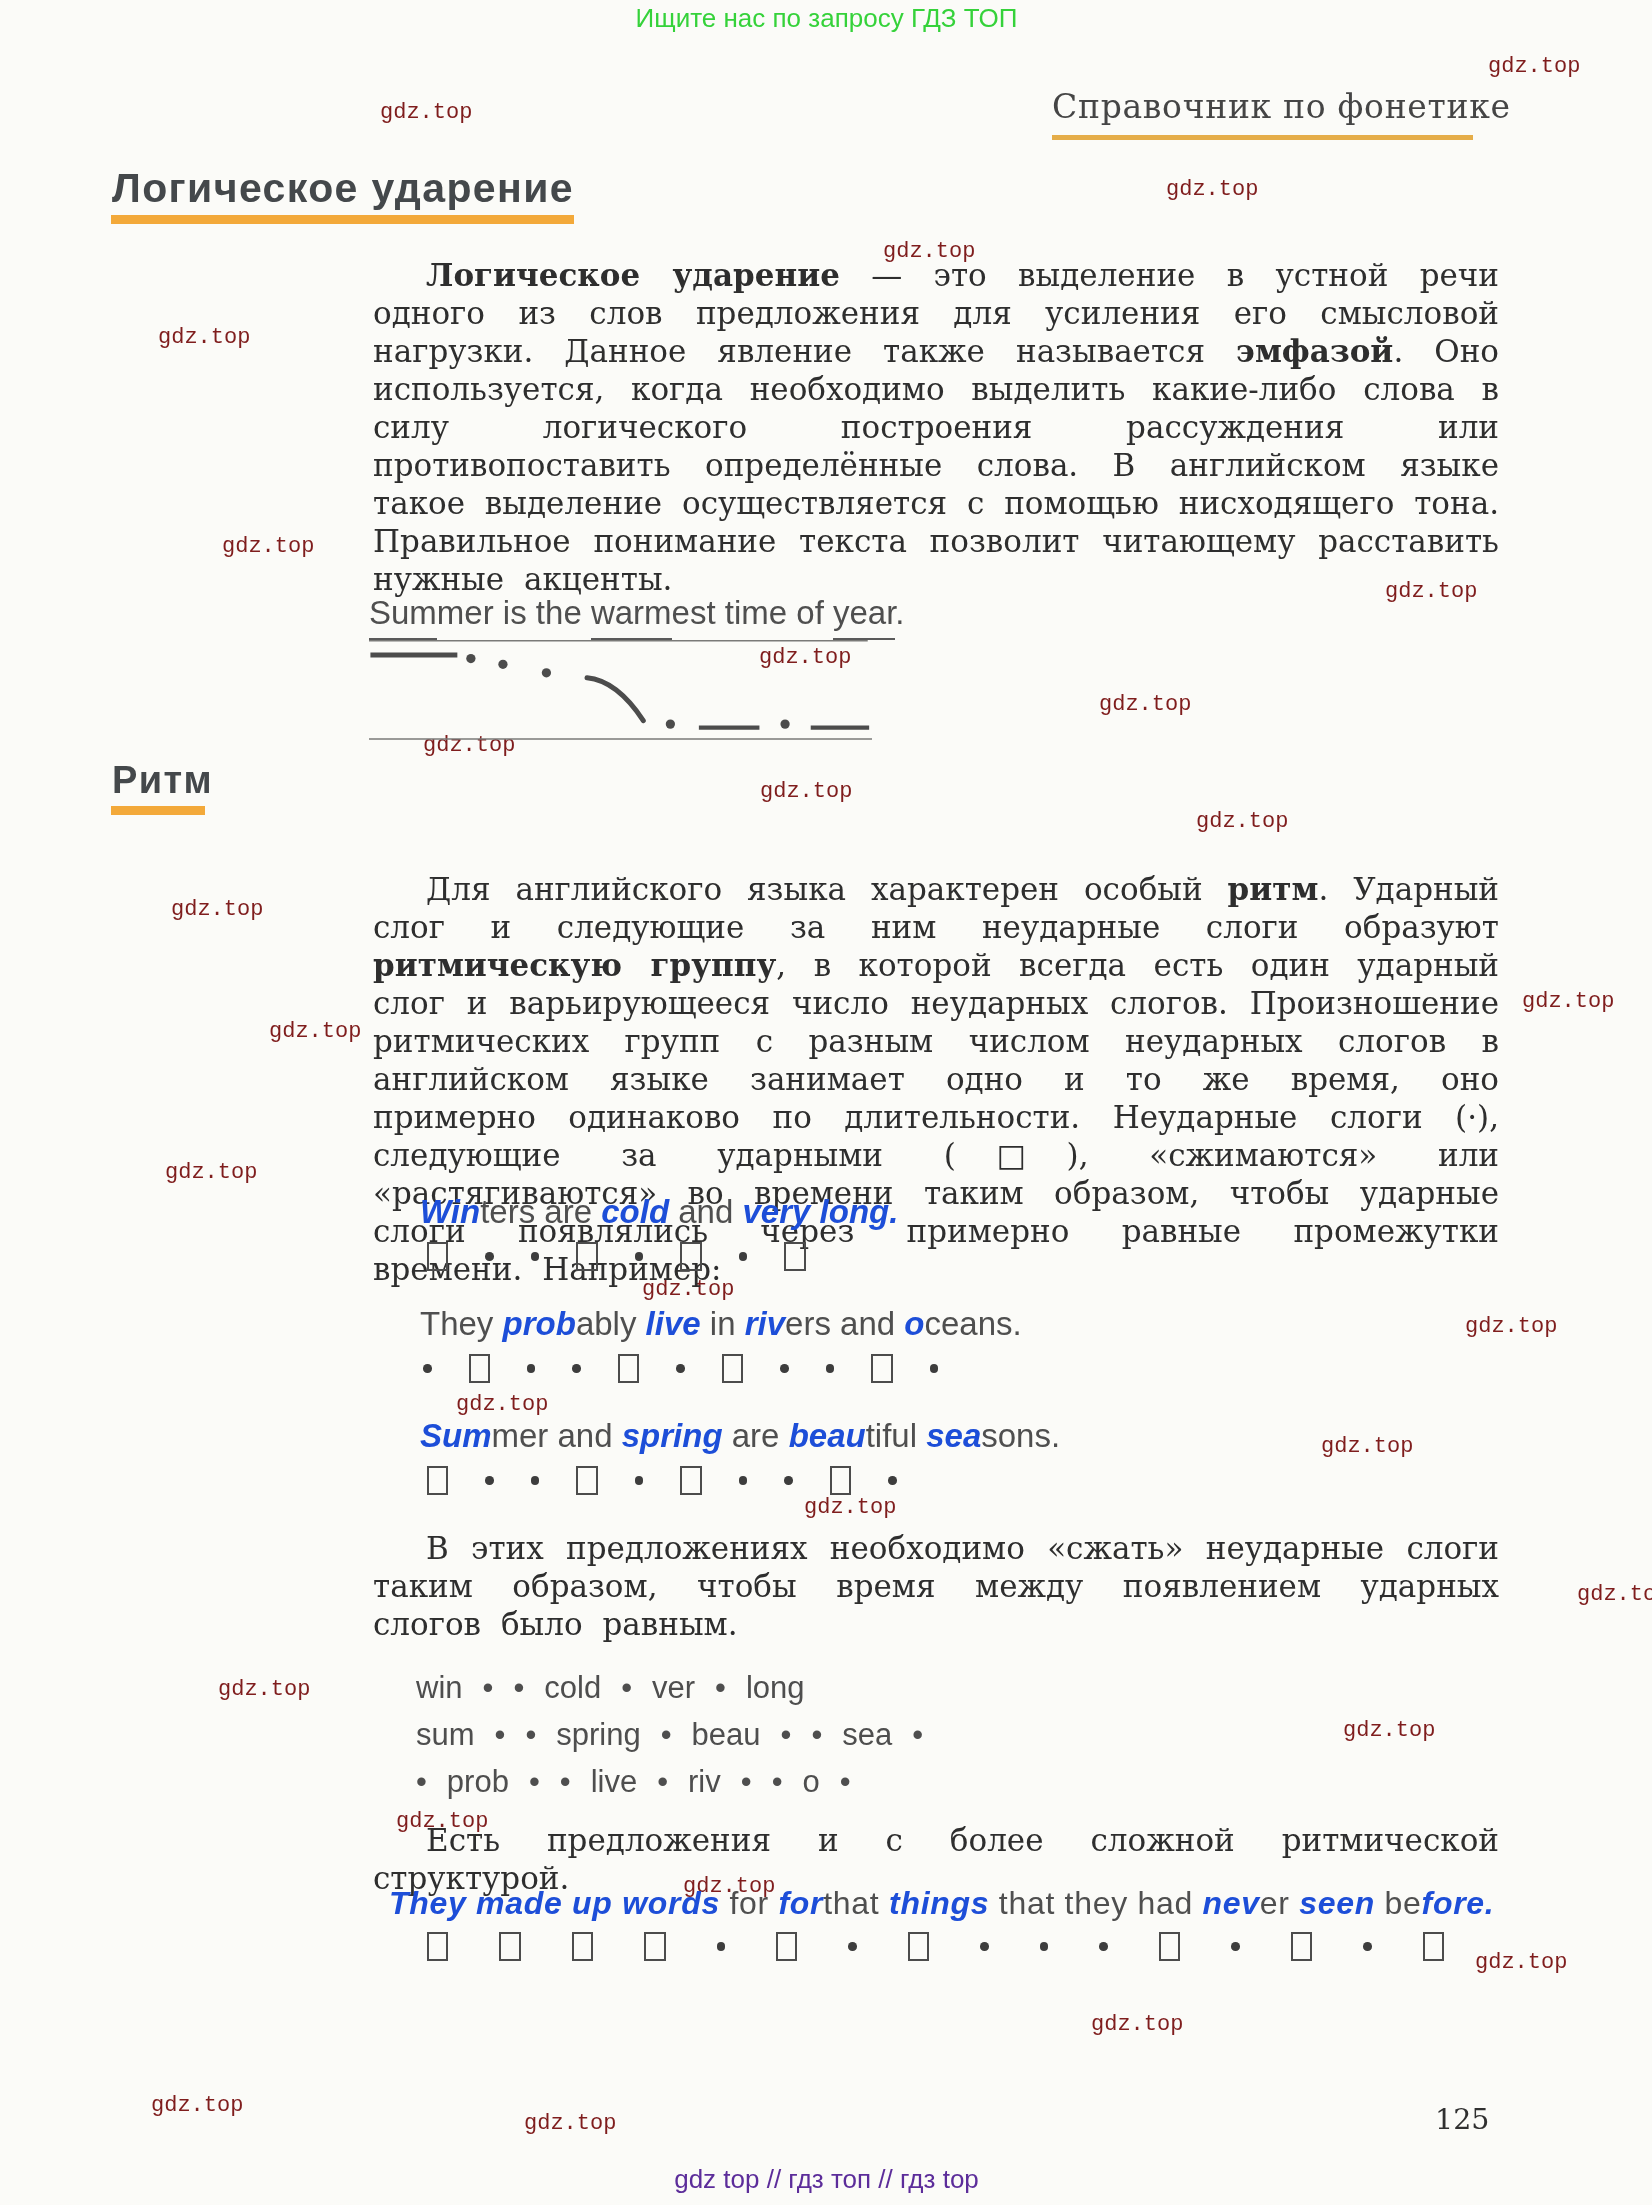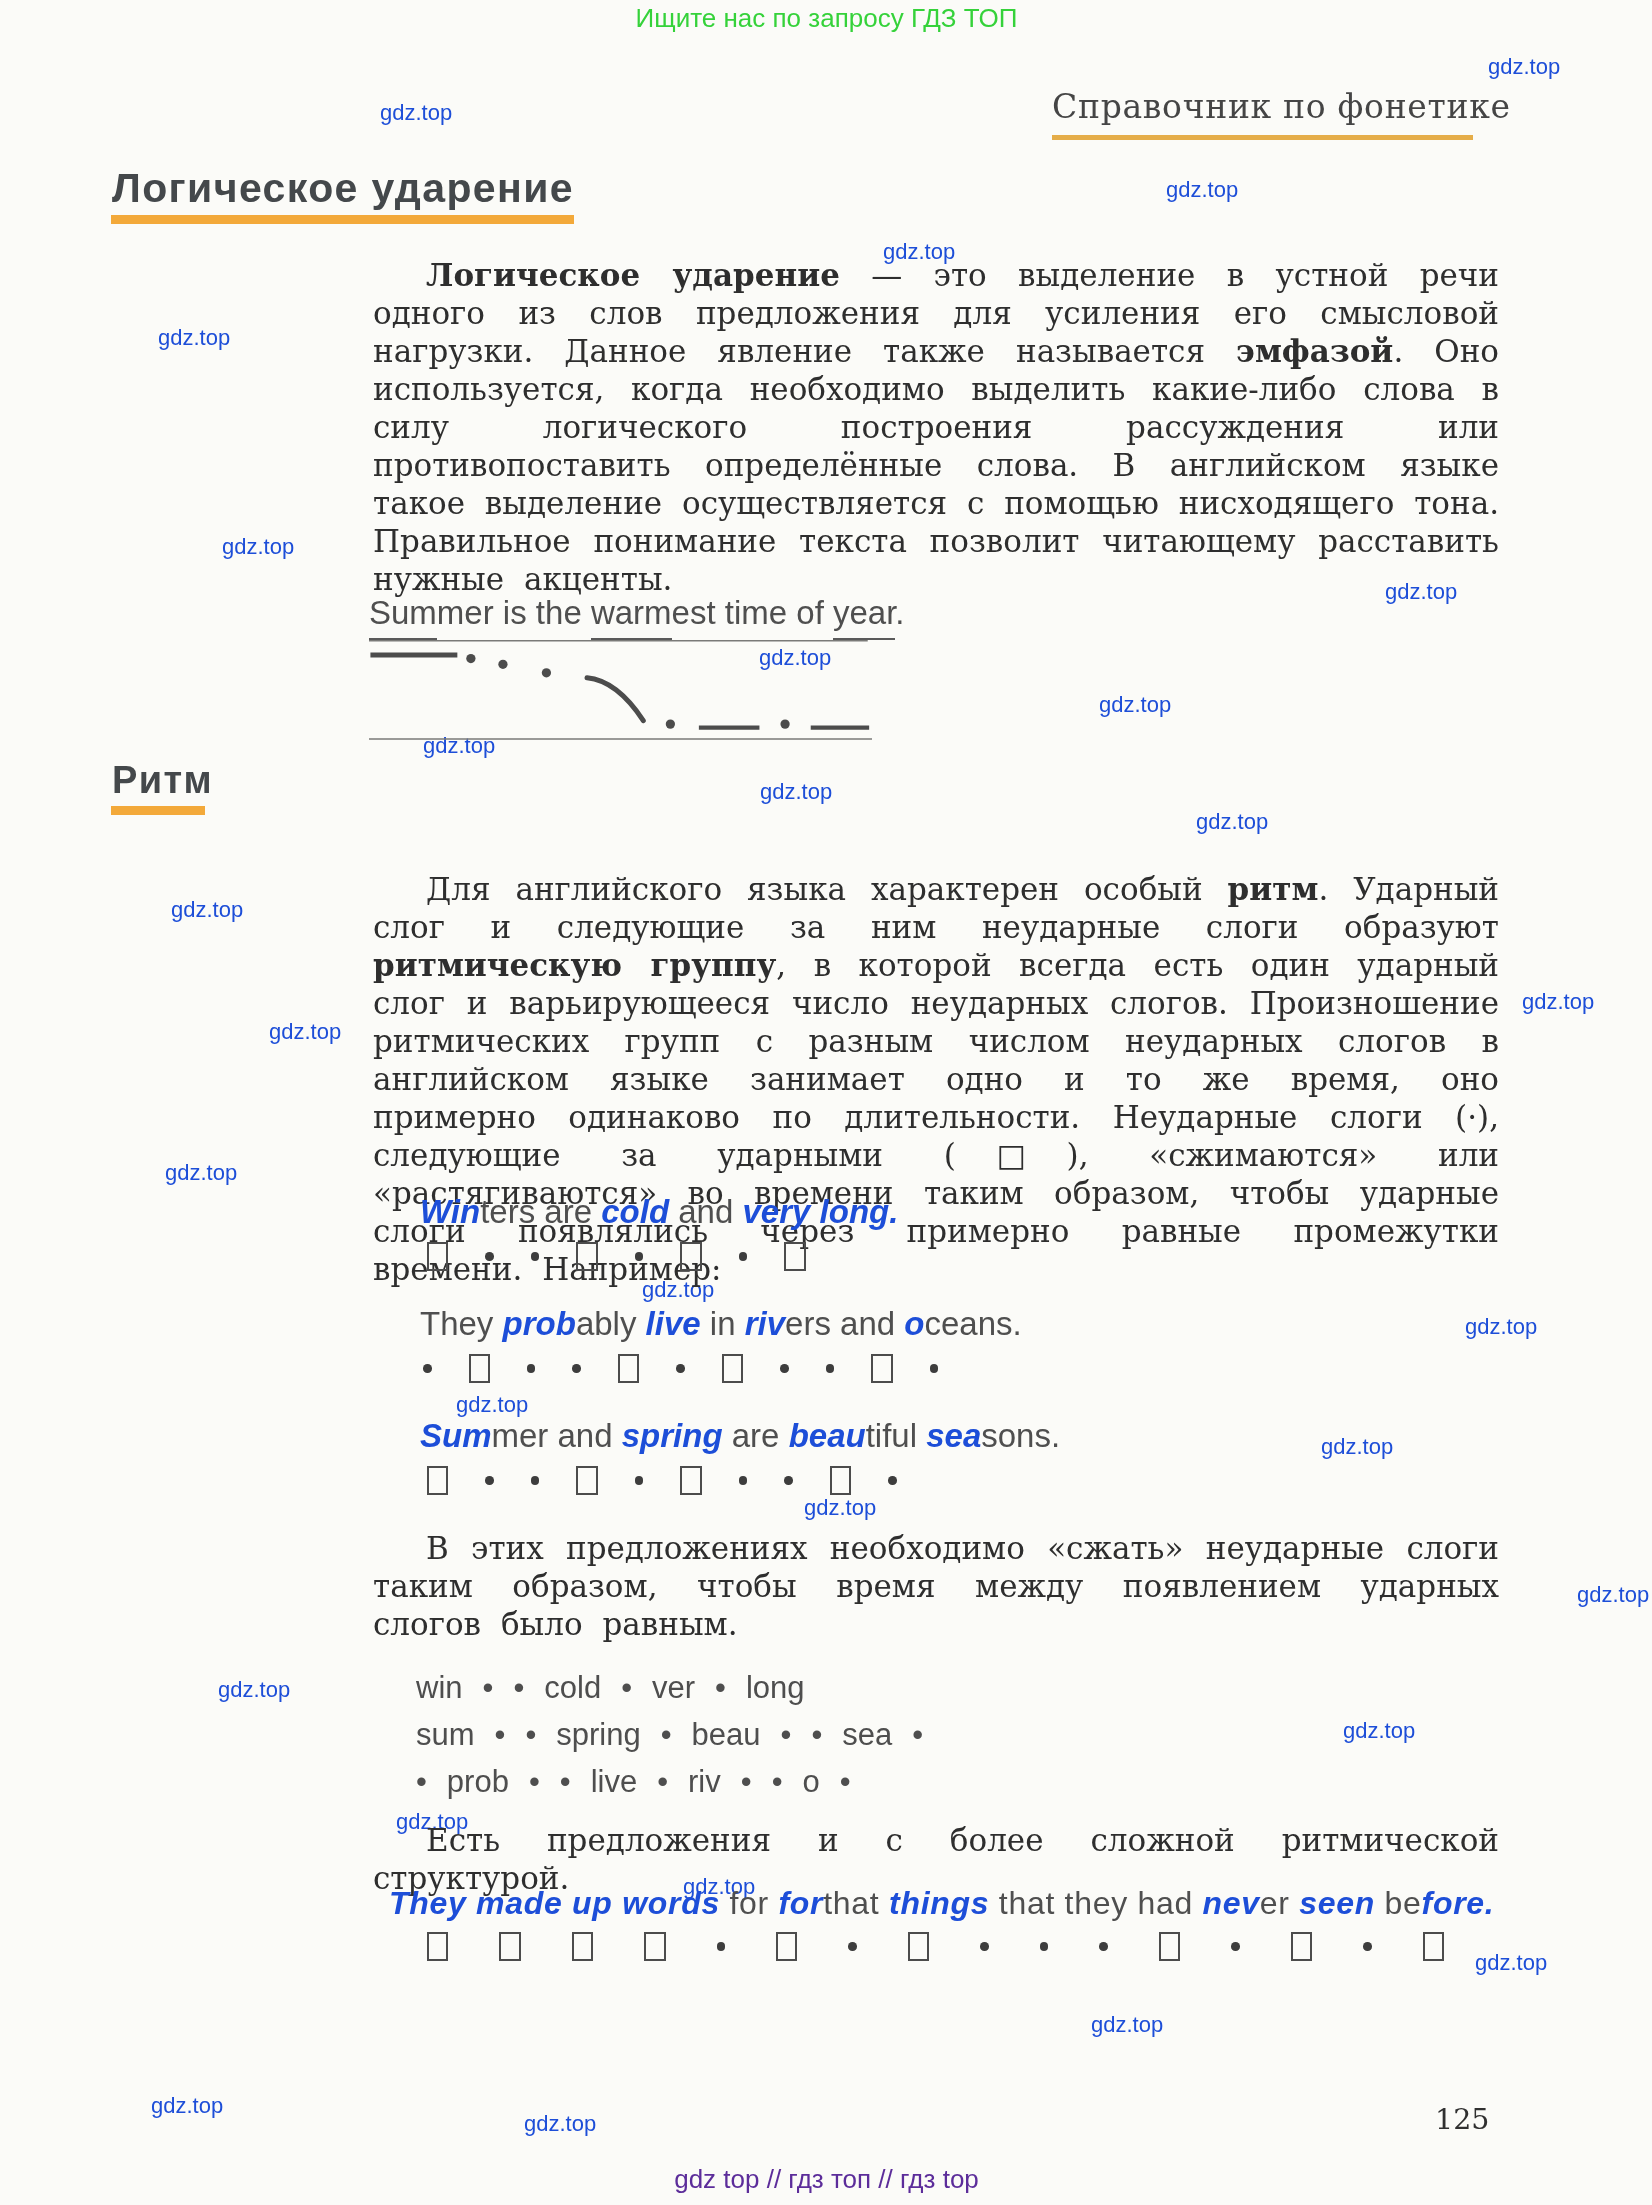--- a/index.html
+++ b/index.html
@@ -6,22 +6,22 @@
   body{
     width:1653px;height:2205px;position:relative;overflow:hidden;
     background:#fbfbf8;
     font-family:"DejaVu Serif", serif;
   }
   .scan-edge{
     position:absolute;left:0;top:0;width:24px;height:2205px;
     background:linear-gradient(90deg,#ffffff 0%,#a9a9a2 18%,#cfcfc9 45%,#ededе8 75%,#fbfbf8 100%);
   }
   .wm{
-    position:absolute;font-family:Liberation Sans, sans-serif;
-    font-size:22px;color:#1d4ed8;white-space:nowrap;
+    position:absolute;font-family:Liberation Mono, monospace;
+    font-size:22px;color:#7f1d1d;white-space:nowrap;
   }
   .banner{
     position:absolute;top:2.8px;left:0;width:1653px;text-align:center;
     font-family:"Liberation Sans",sans-serif;font-size:26px;color:#35d23a;
   }
   .page-header{position:absolute;left:1052px;top:87px;width:421px;}
   .ph-row{display:flex;align-items:flex-start;justify-content:space-between;}
   .ph-title{
     font-family:"DejaVu Serif",serif;font-size:33px;color:#454545;
     letter-spacing:0.7px;white-space:nowrap;

